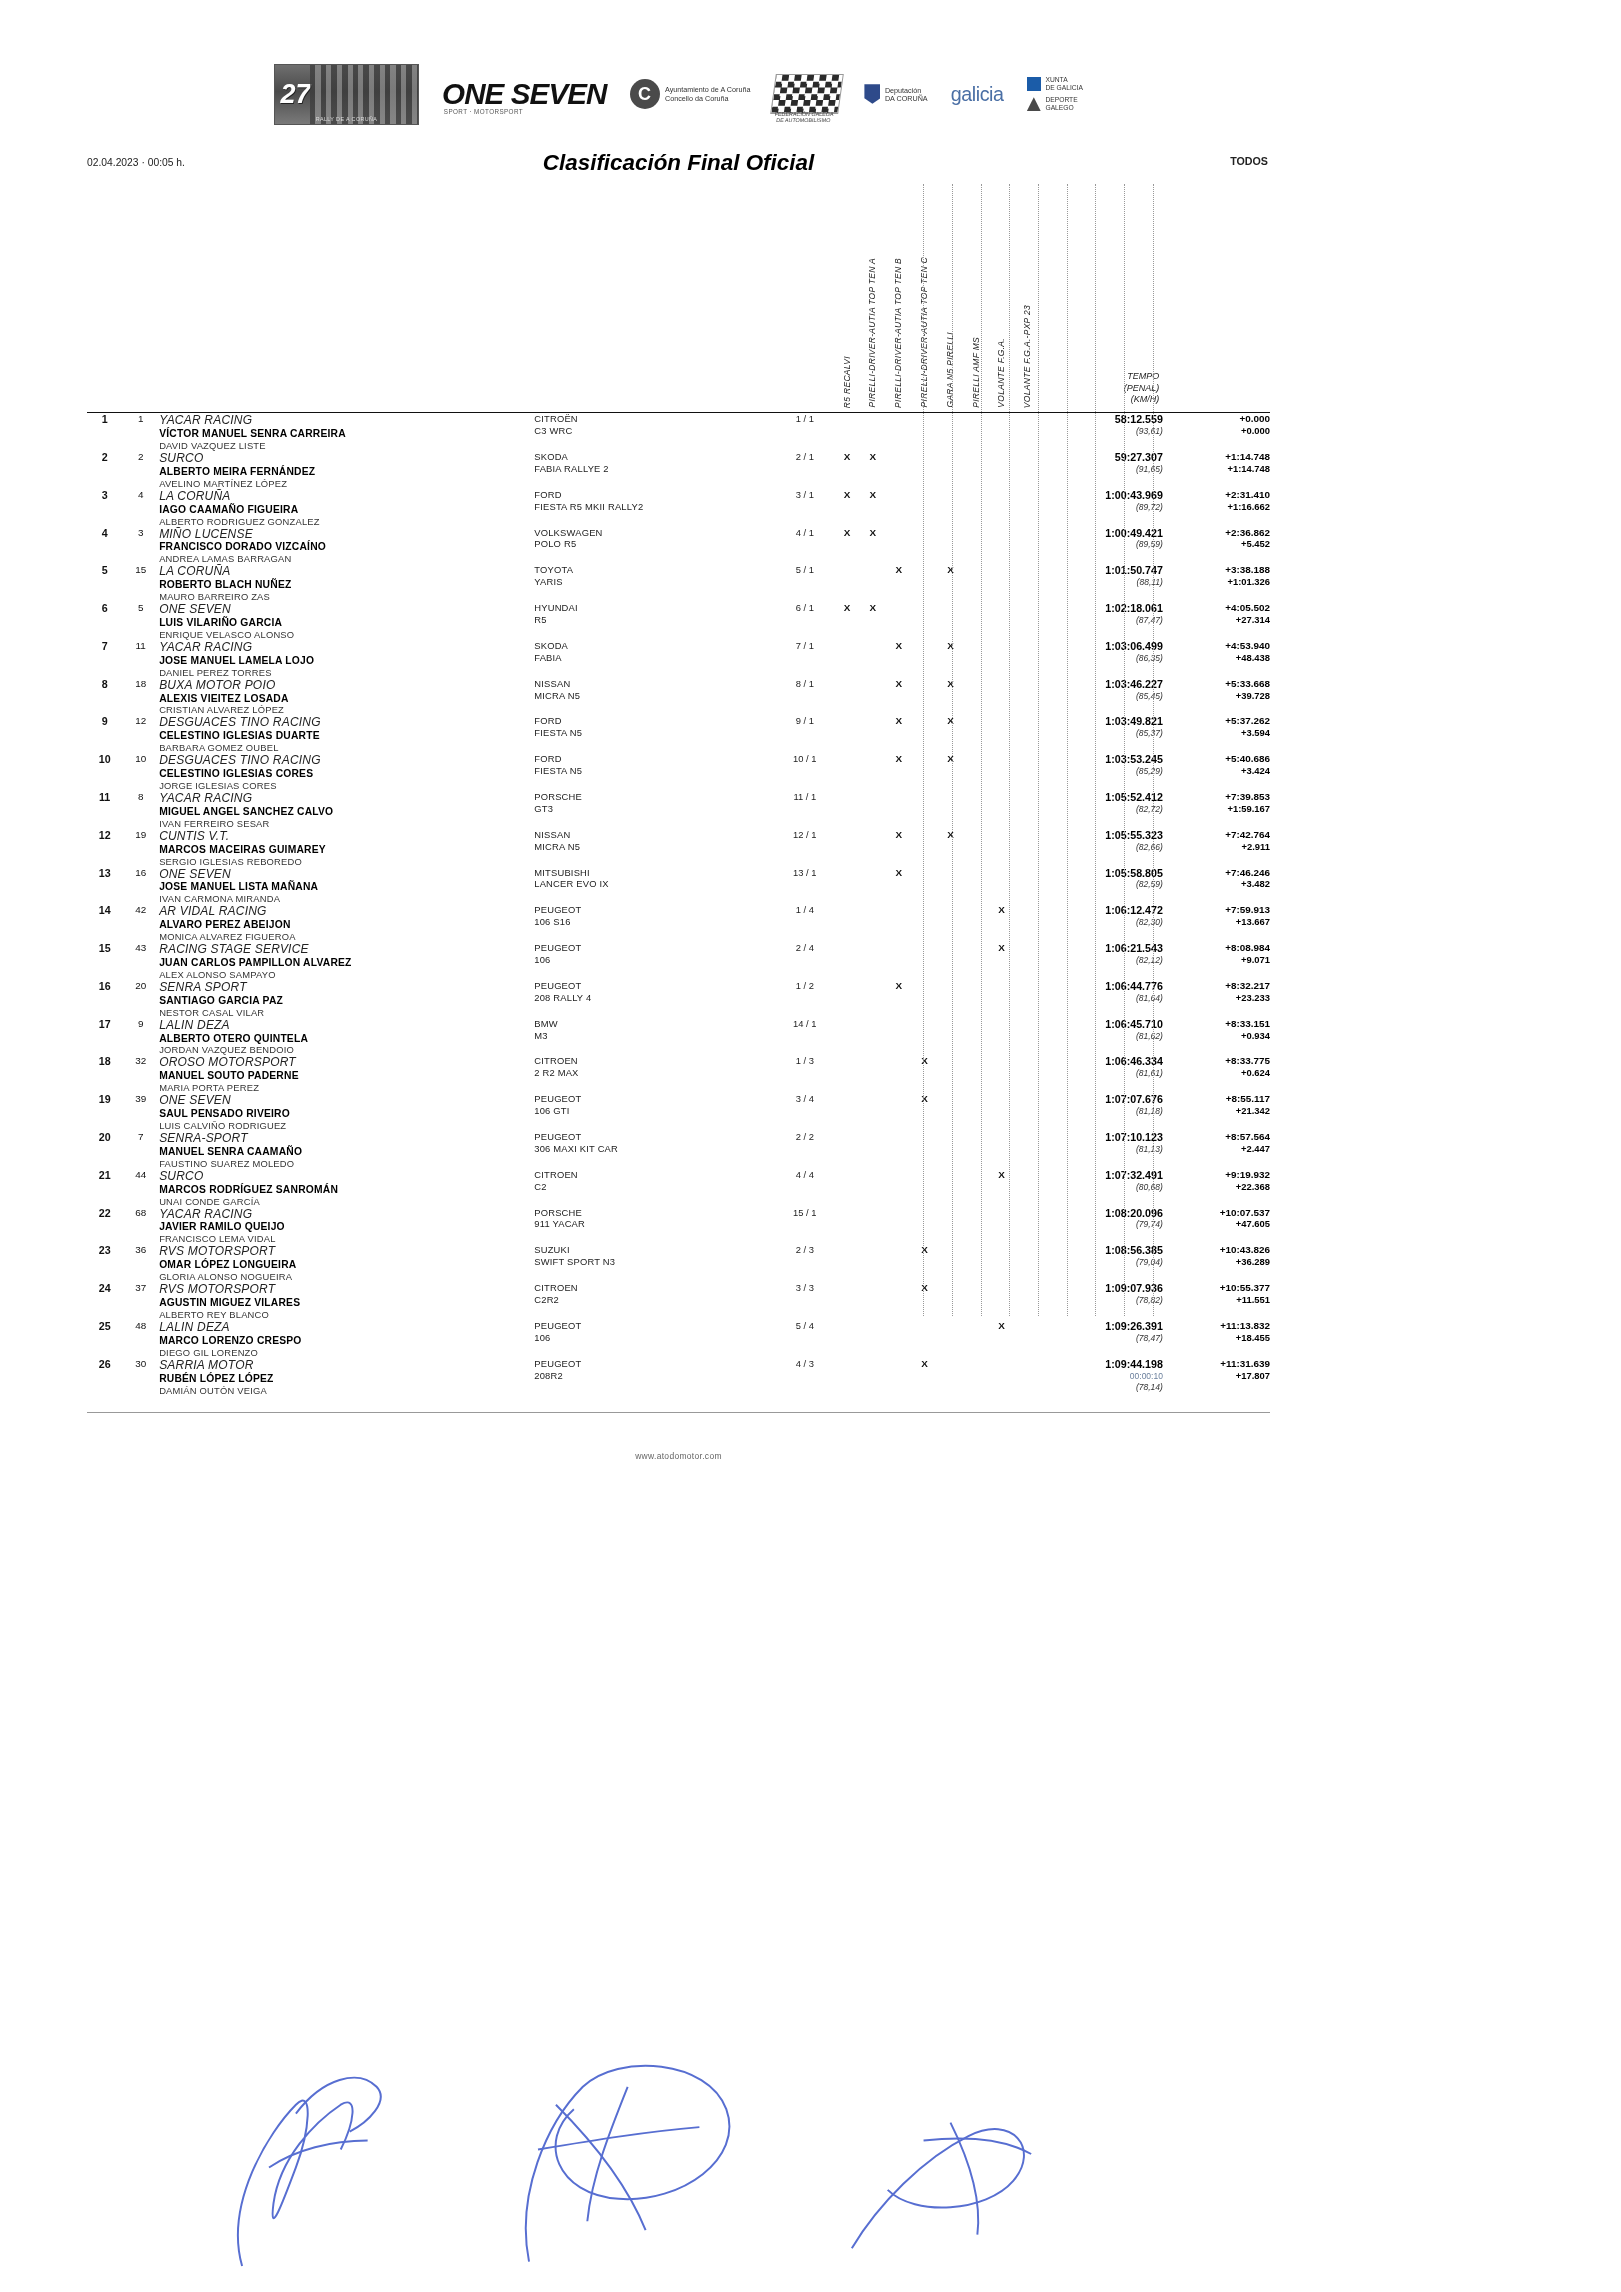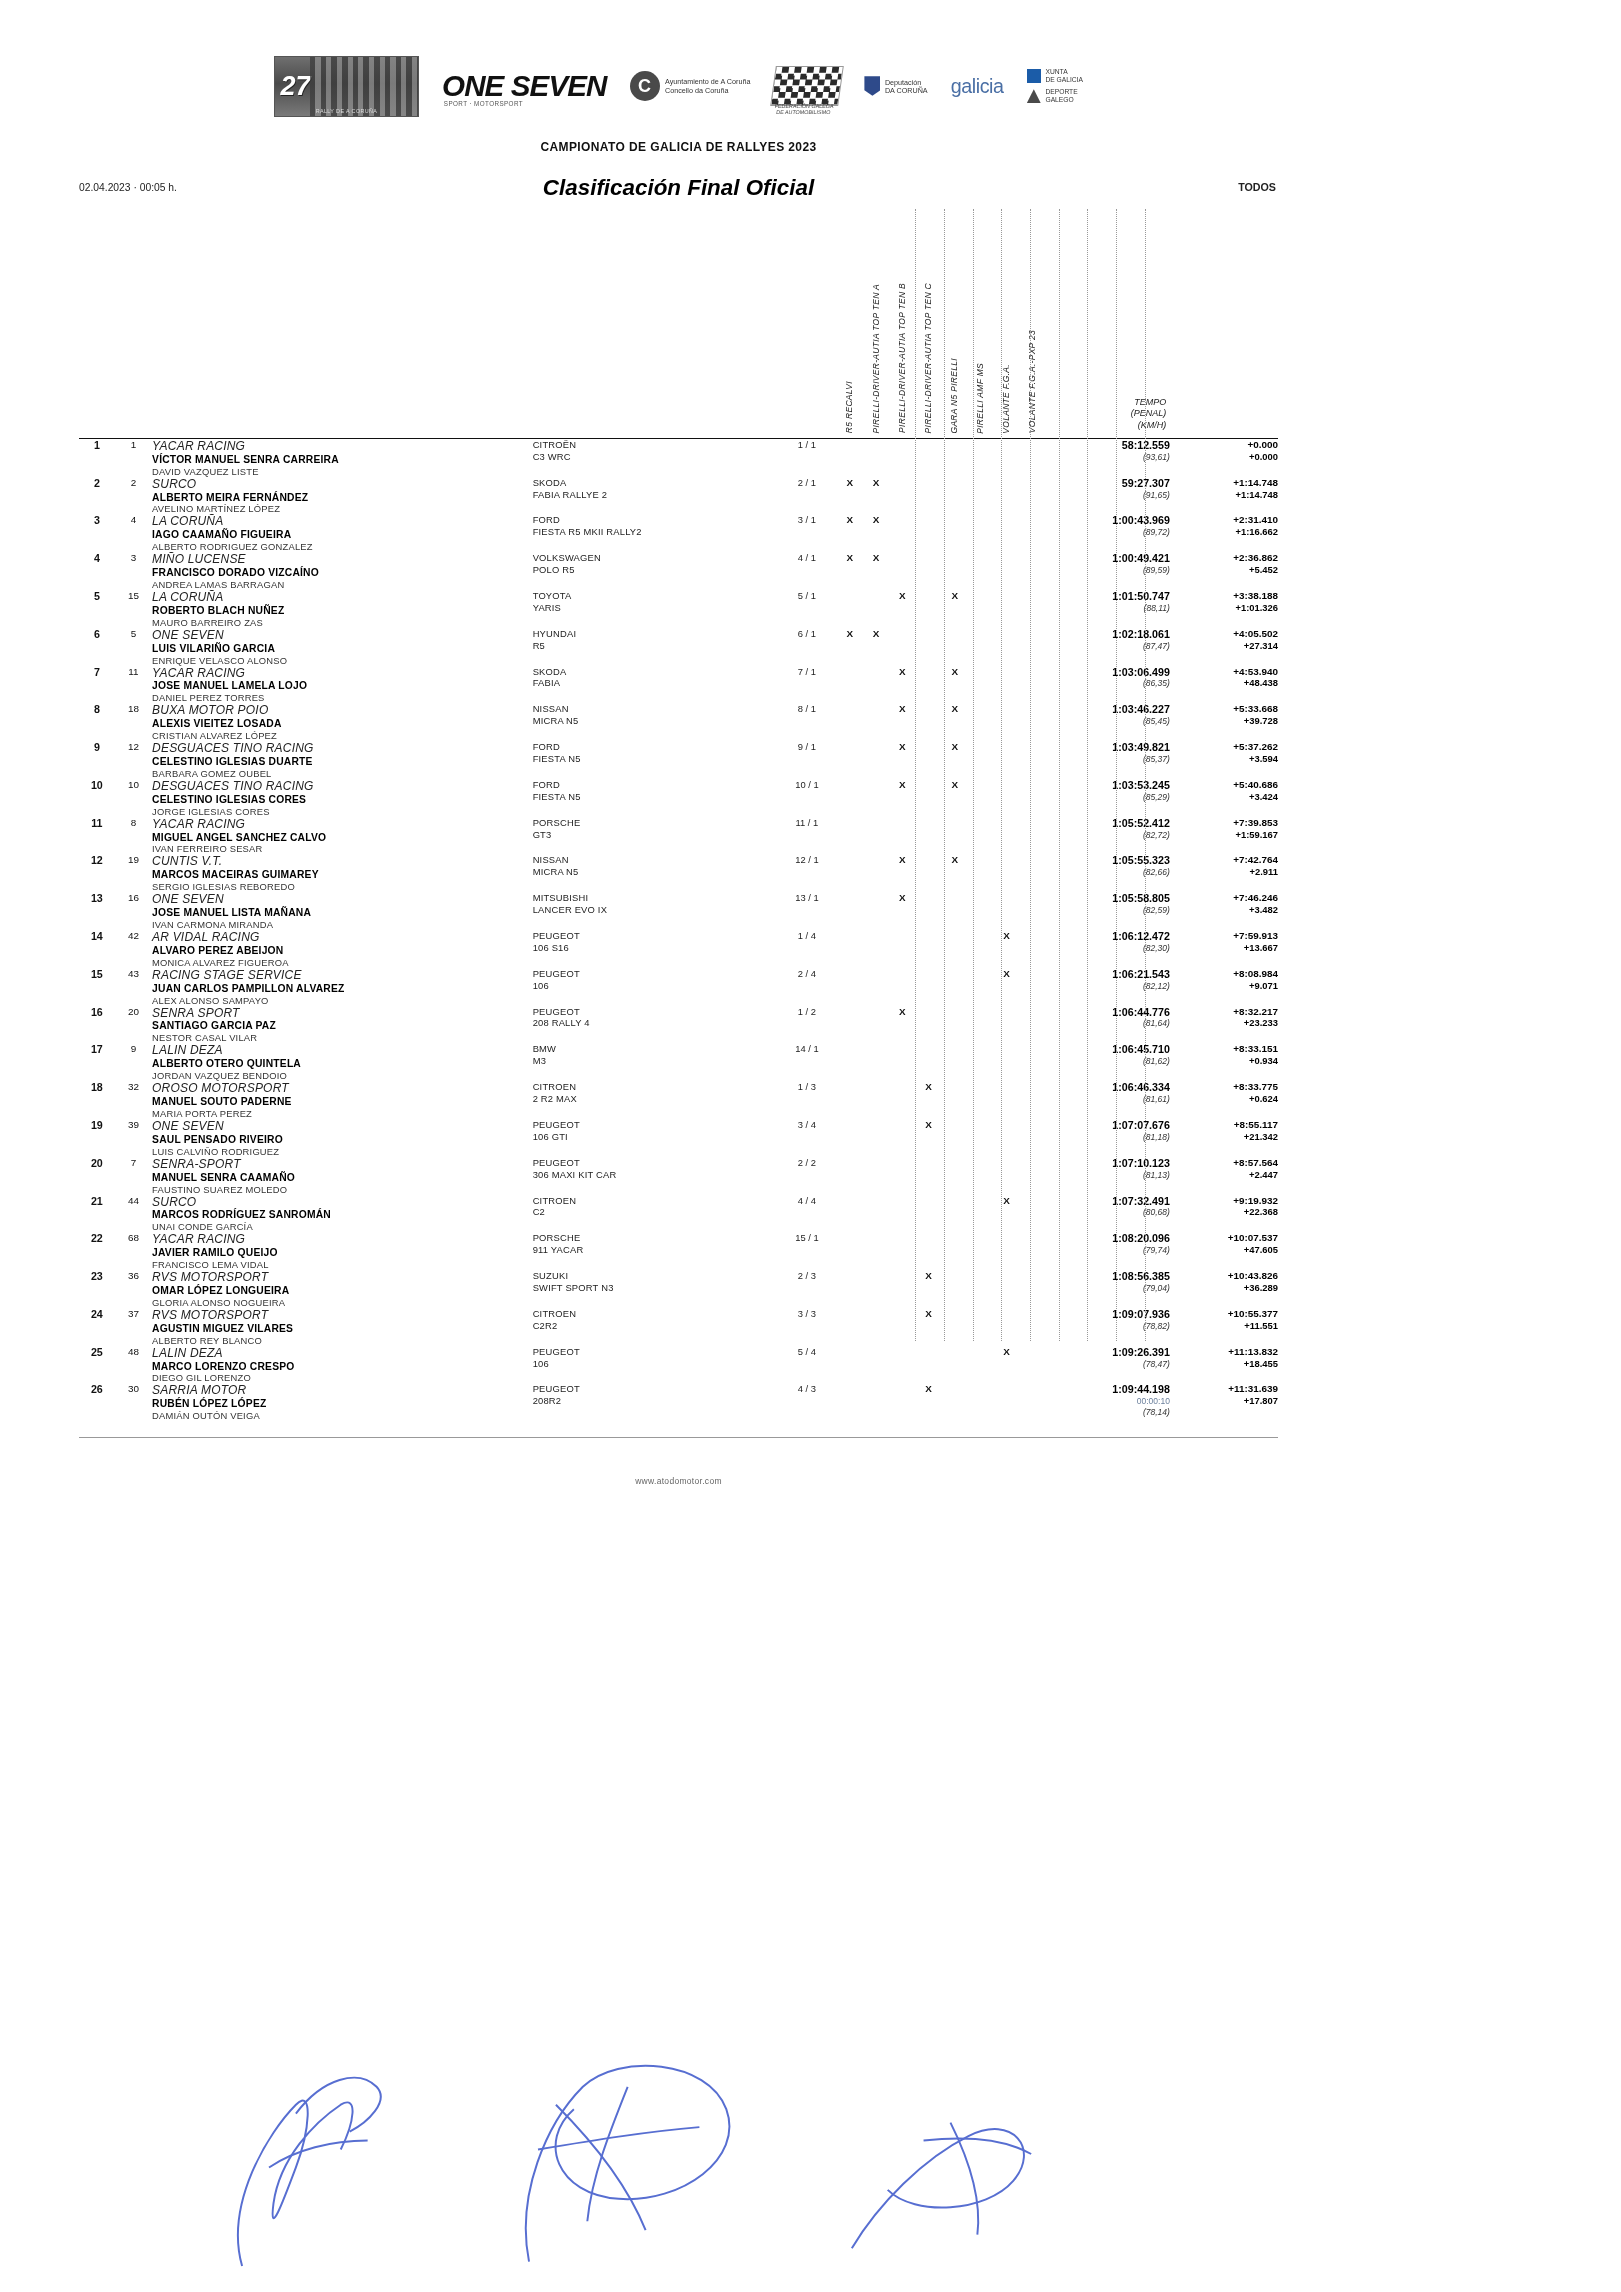--- a/index.html
+++ b/index.html
@@ -12,21 +12,21 @@
     height: 2293px;
     font-family: "Liberation Sans", sans-serif;
     color: #111;
     position: relative;
     overflow: hidden;
   }
   .page {
     position: relative;
     width: 1357px;
     height: 2293px;
-    padding: 0;
+    padding: 8px;
     box-sizing: border-box;
   }
 
   
   .logos {
     display: flex;
     align-items: center;
     justify-content: center;
     gap: 23px;
     padding-top: 52px;
@@ -432,21 +432,20 @@
       <div class="logo-xunta">
         <span class="mk2"></span>
         <span>
           <span>DEPORTE</span><br>
           <span>GALEGO</span>
         </span>
       </div>
     </div>
   </div>
 
-  <div class="champ-title">CAMPIONATO DE GALICIA DE RALLYES 2023</div>
 
   <div class="meta-row">
     <div class="meta-date">02.04.2023 · 00:05 h.</div>
     <div class="doc-title">Clasificación Final Oficial</div>
     <div class="meta-all">TODOS</div>
   </div>
 
   <div class="table-wrap">
     <table class="results">
       <colgroup>

